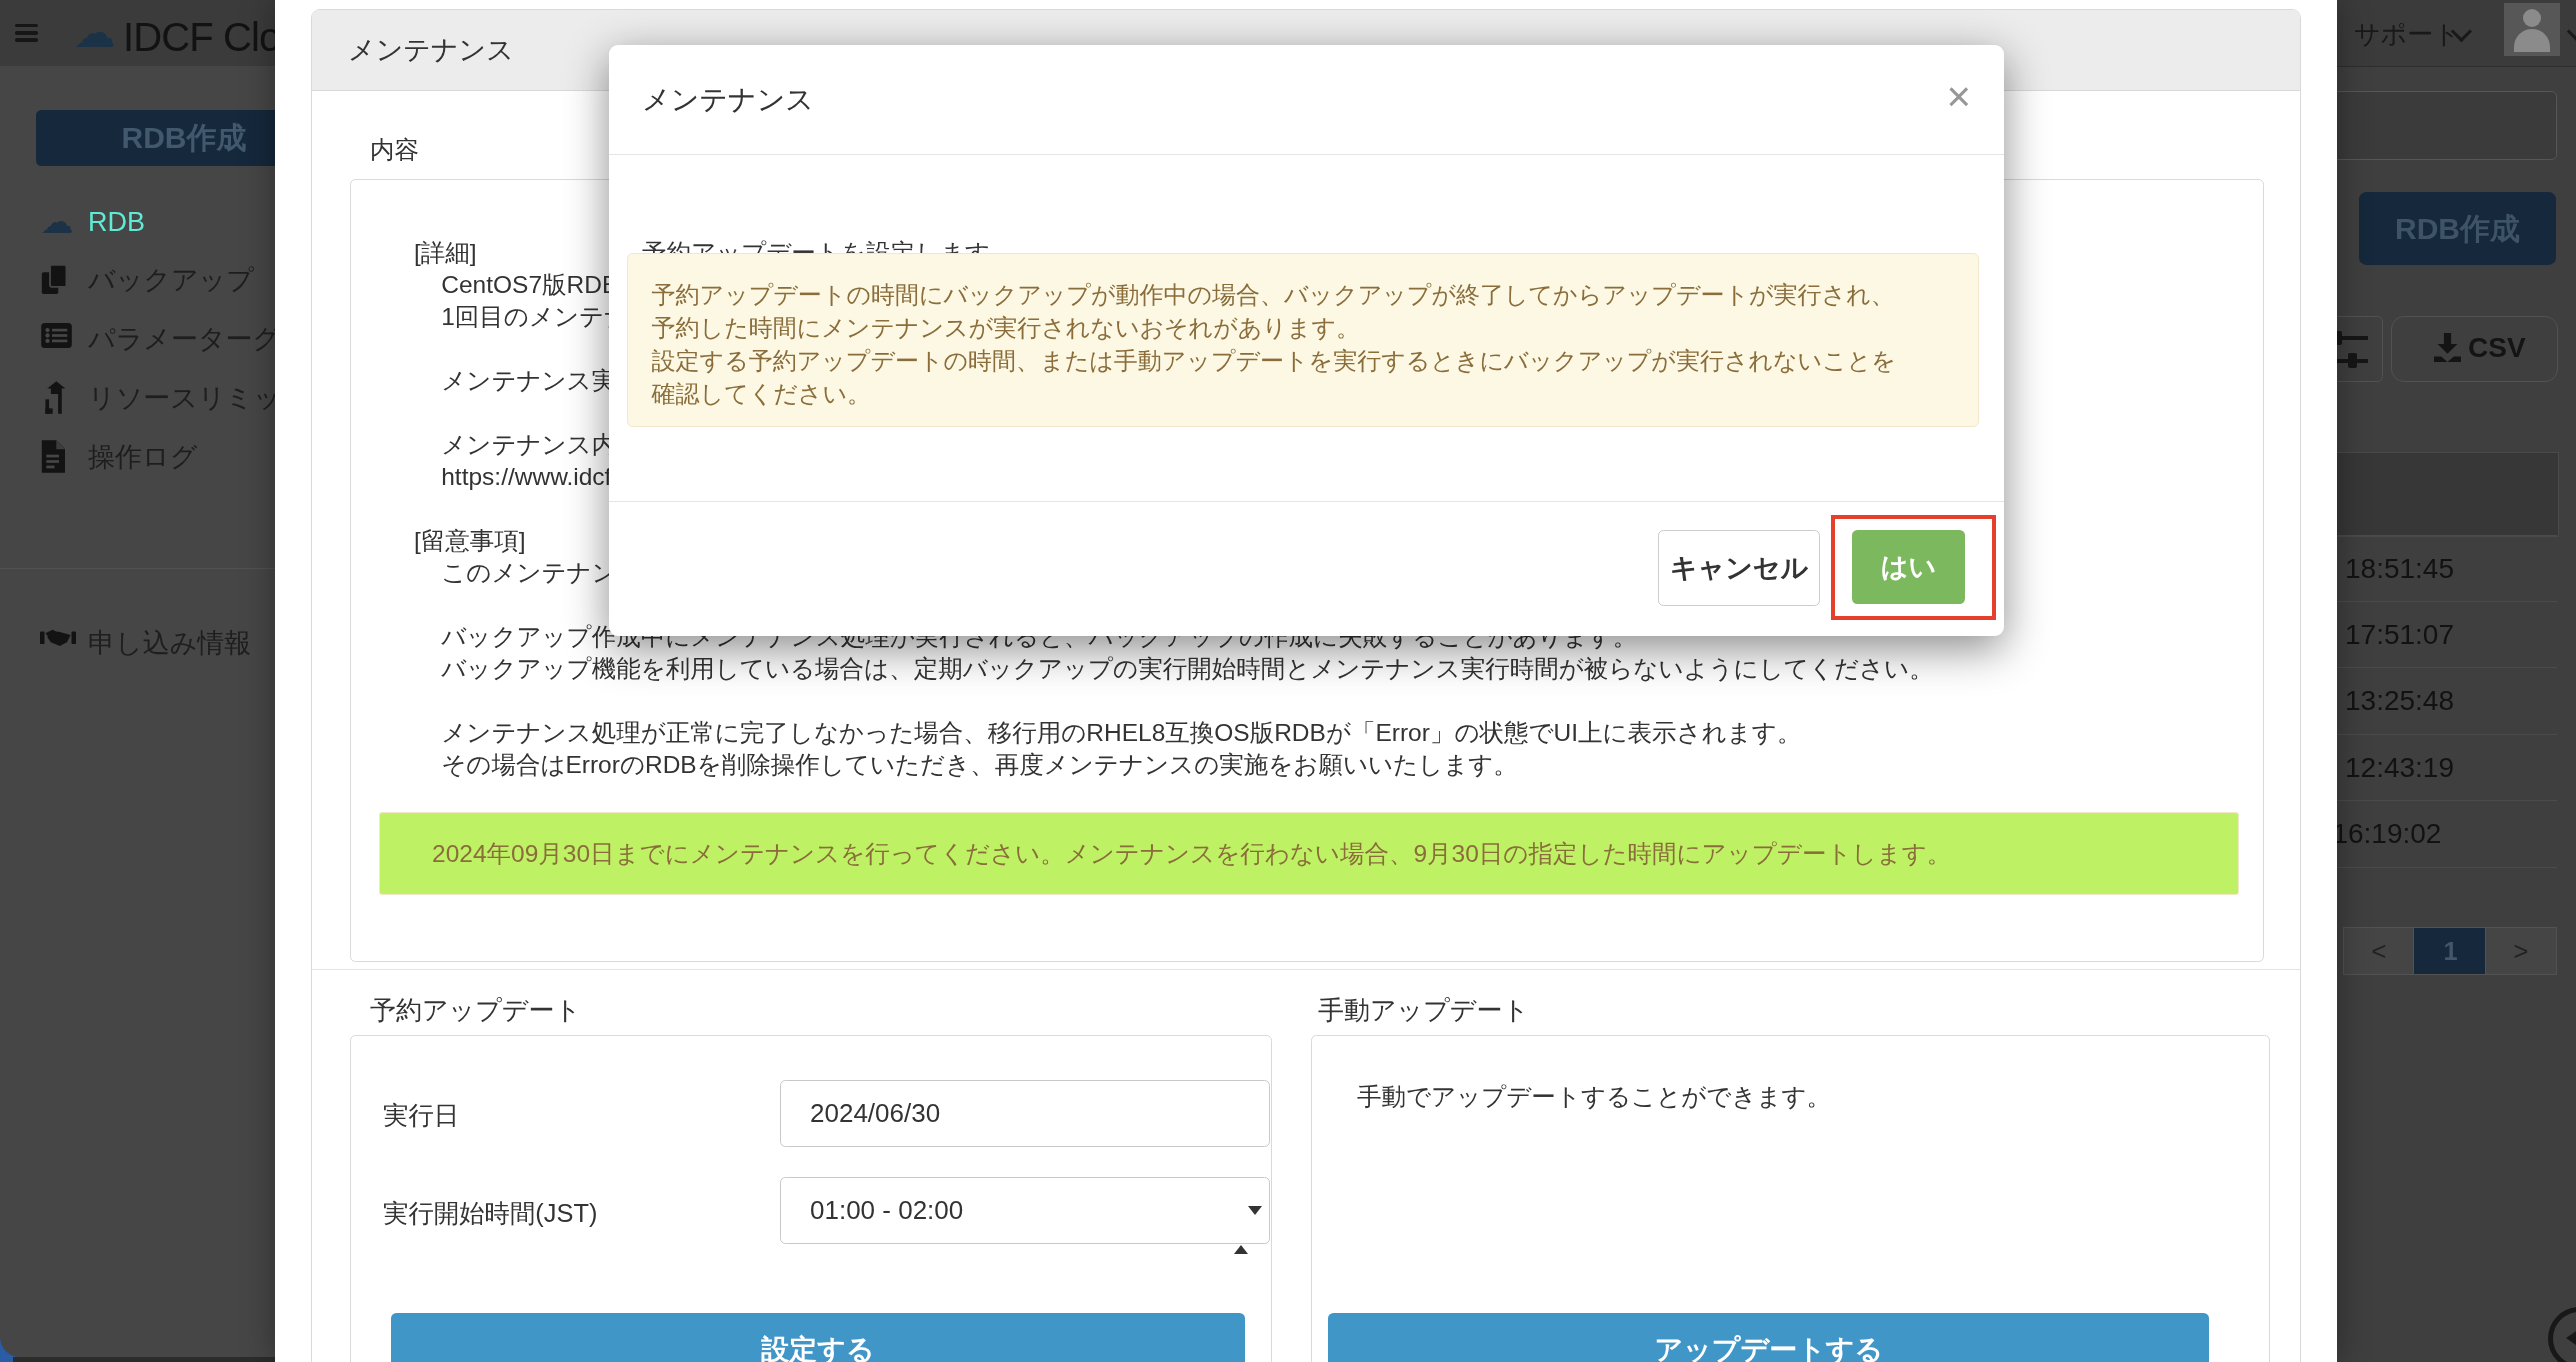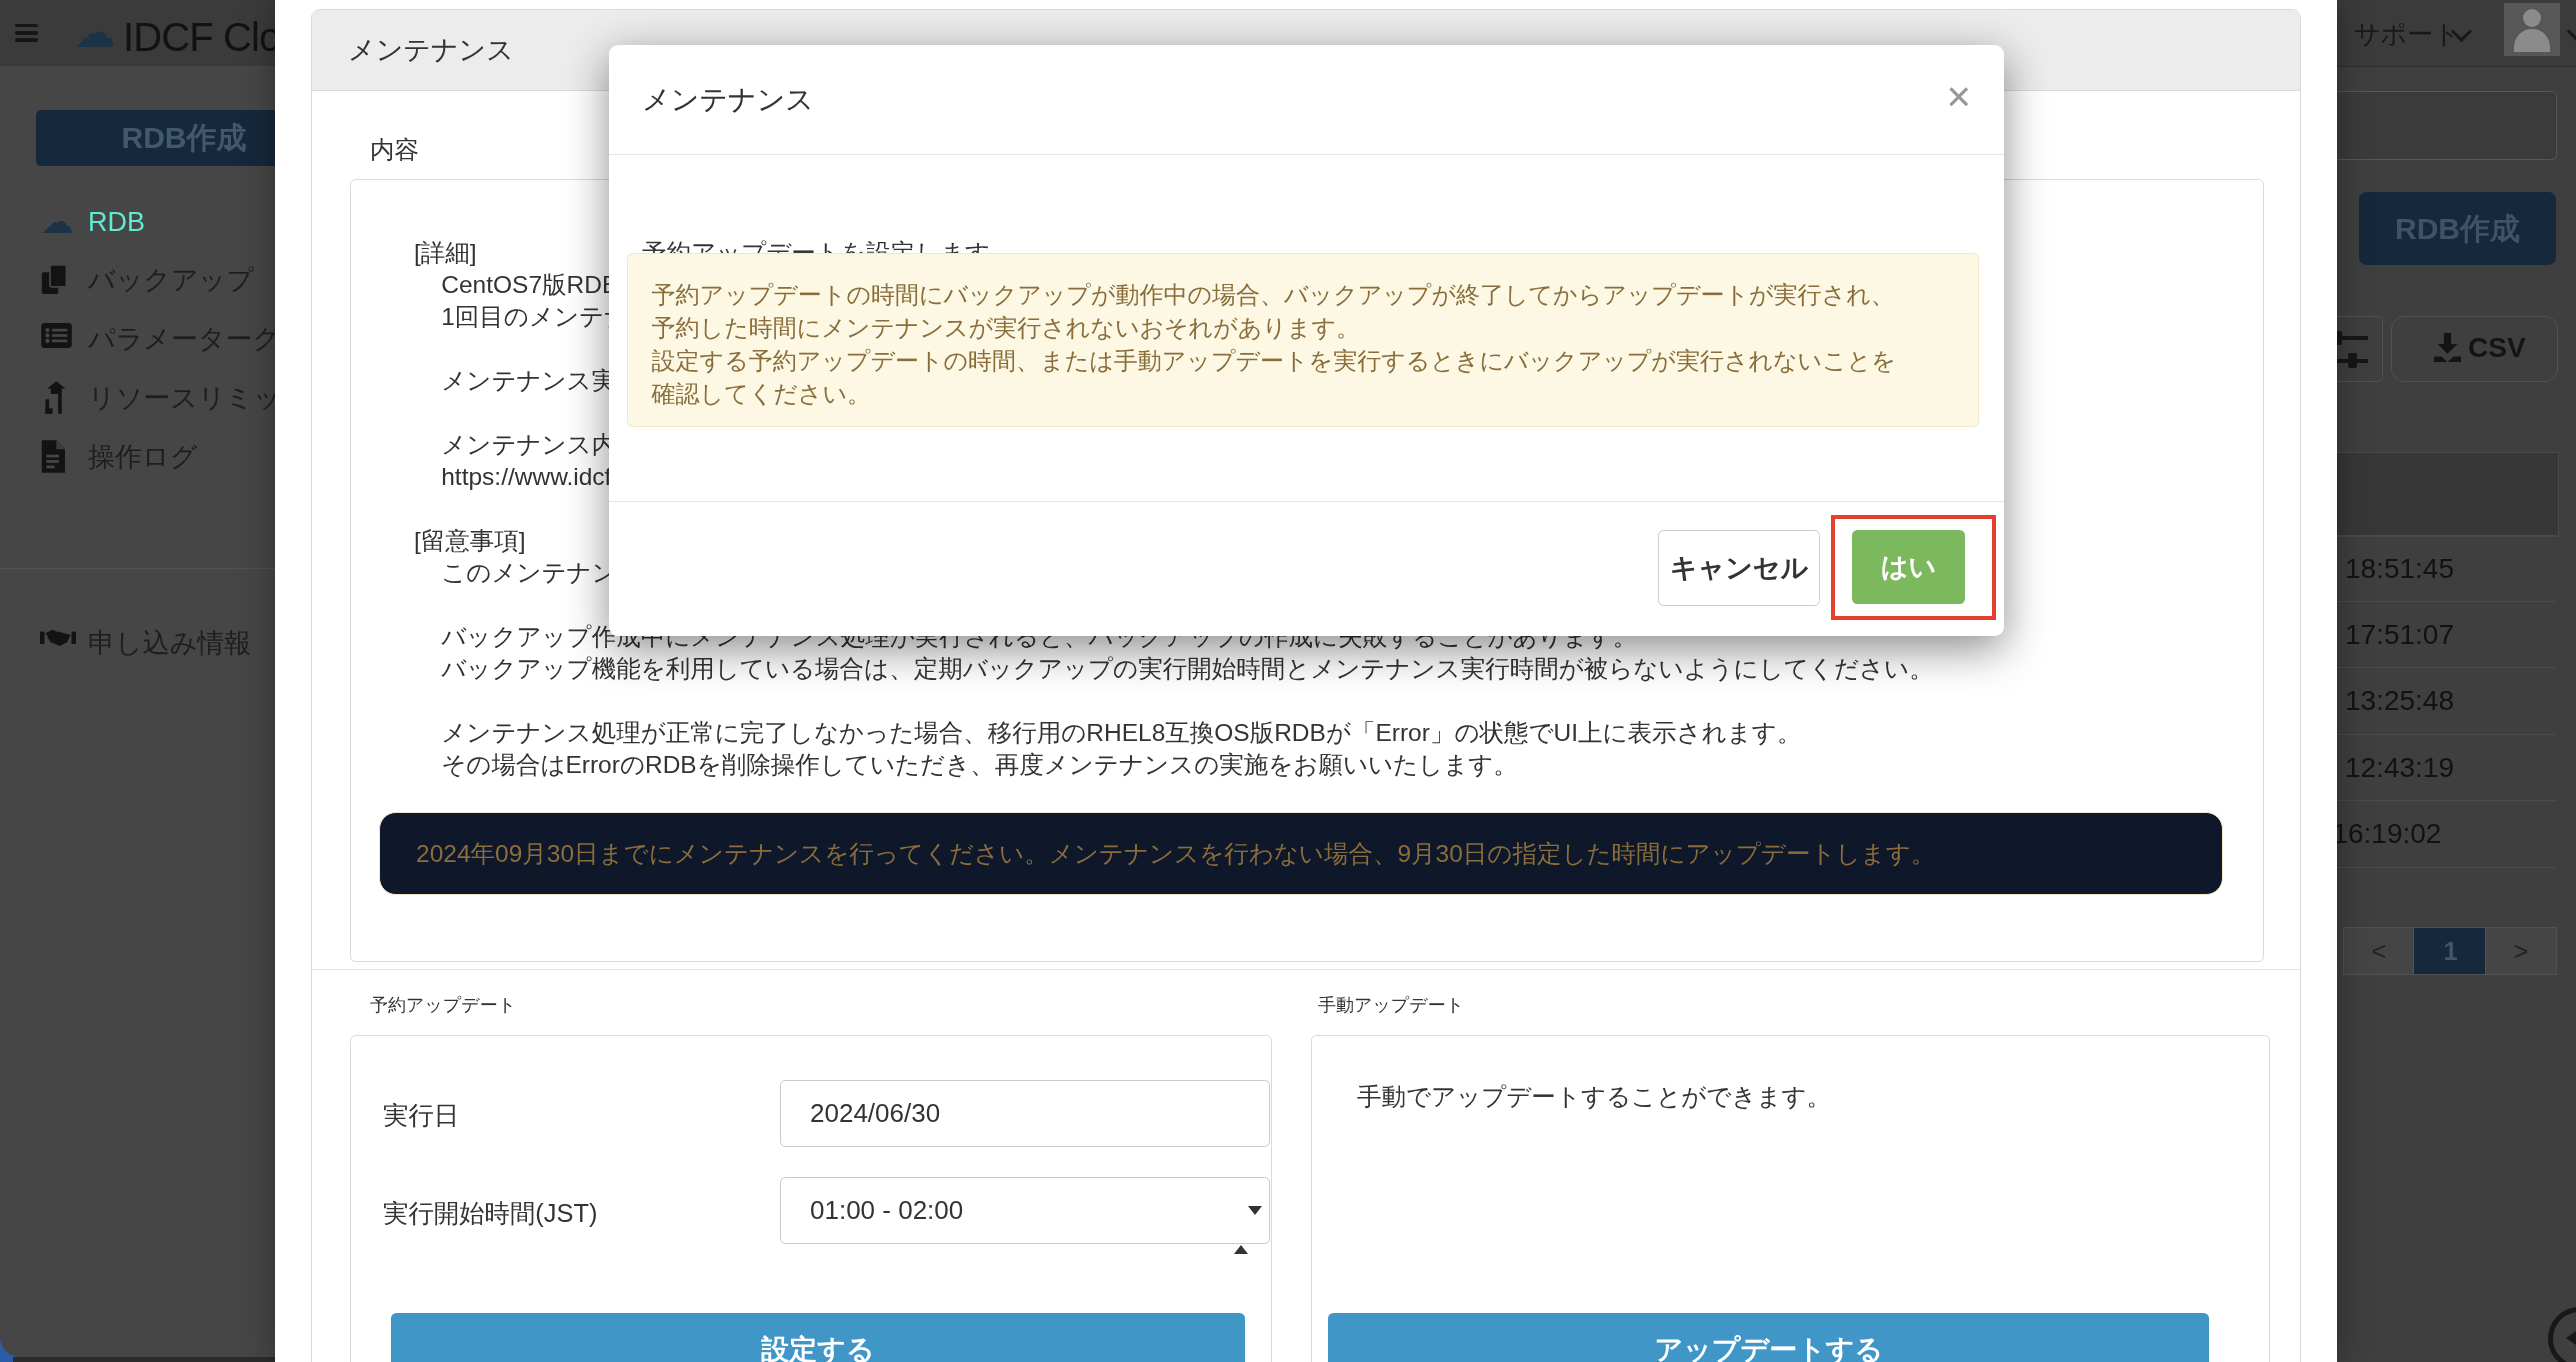--- a/index.html
+++ b/index.html
@@ -45,23 +45,23 @@
   #corner-circle{left:2548px;top:1307px;width:53px;height:53px;border:5.4px solid #181818;border-radius:50%;background:transparent;}
   #corner-circle .tri{position:absolute;left:12.7px;top:15.4px;width:0;height:0;border-top:11px solid transparent;border-bottom:11px solid transparent;border-right:16.3px solid #181818;}
   
   #panel{left:275px;top:0;width:2062px;height:1363px;background:#ffffff;box-shadow:0 0 31px rgba(0,0,0,0.35);}
   #card{position:absolute;left:36px;top:9px;width:1988px;height:1354px;border:0.9px solid #d9d9d9;border-radius:9px 9px 0 0;overflow:hidden;background:#fff;}
   #card-header{position:absolute;left:0;top:0;width:100%;height:80px;background:#ececec;border-bottom:0.9px solid #d9d9d9;}
   #card-title{position:absolute;left:36px;top:0;line-height:80px;font-size:27px;color:#333;}
   #naiyou{position:absolute;left:58px;top:123px;font-size:24.5px;color:#333;}
   #content-box{position:absolute;left:38px;top:169px;width:1912px;height:781px;border:0.9px solid #d9d9d9;border-radius:5.4px;}
   #details{position:absolute;left:102px;top:227px;font-size:24.5px;line-height:32px;color:#333;white-space:pre-wrap;}
-  #deadline{position:absolute;left:67px;top:802px;width:1806px;height:81px;background:#0f172a;border:0.9px solid #f2e8c9;border-radius:17px;color:#8a6d3b;font-size:24.5px;line-height:81px;padding-left:36px;white-space:nowrap;}
+  #deadline{position:absolute;left:67px;top:802px;width:1806px;height:81px;background:#bef264;border:0.9px solid #f2e8c9;border-radius:3px;color:#8a6d3b;font-size:24.5px;line-height:81px;padding-left:52px;white-space:nowrap;}
   #card-hr{position:absolute;left:0;top:959px;width:1988px;height:0.9px;background:#e4e4e4;}
-  .sec-head{position:absolute;top:983px;font-size:18px;color:#333;}
+  .sec-head{position:absolute;top:983px;font-size:26px;color:#333;}
   #sched-box{position:absolute;left:38px;top:1025px;width:920px;height:354px;border:0.9px solid #d9d9d9;border-radius:5.4px;}
   #manual-box{position:absolute;left:999px;top:1025px;width:957px;height:354px;border:0.9px solid #d9d9d9;border-radius:5.4px;}
   .fld-label{position:absolute;left:32px;font-size:25.4px;color:#333;}
   .fld-input{position:absolute;left:429px;width:490px;height:67px;border:0.9px solid #c9c9c9;border-radius:5.4px;box-sizing:border-box;font-family:"Liberation Sans",sans-serif;font-size:26px;color:#333;padding-left:29px;background:#fff;}
   #exec-time{line-height:65px;}
   .spin{position:absolute;right:22px;top:20px;width:12.7px;}
   .spin .up{width:0;height:0;border-left:7.3px solid transparent;border-right:7.3px solid transparent;border-bottom:9px solid #333;margin-bottom:5.4px;}
   .spin .dn{width:0;height:0;border-left:7.3px solid transparent;border-right:7.3px solid transparent;border-top:9px solid #333;}
   .blue-btn{position:absolute;top:277px;height:73px;background:#4196c8;border:none;border-radius:5.4px;color:#fff;font-size:28px;font-weight:700;text-align:center;line-height:73px;font-family:"Liberation Sans",sans-serif;}
   #manual-desc{position:absolute;left:45px;top:44px;font-size:24.5px;color:#333;}

